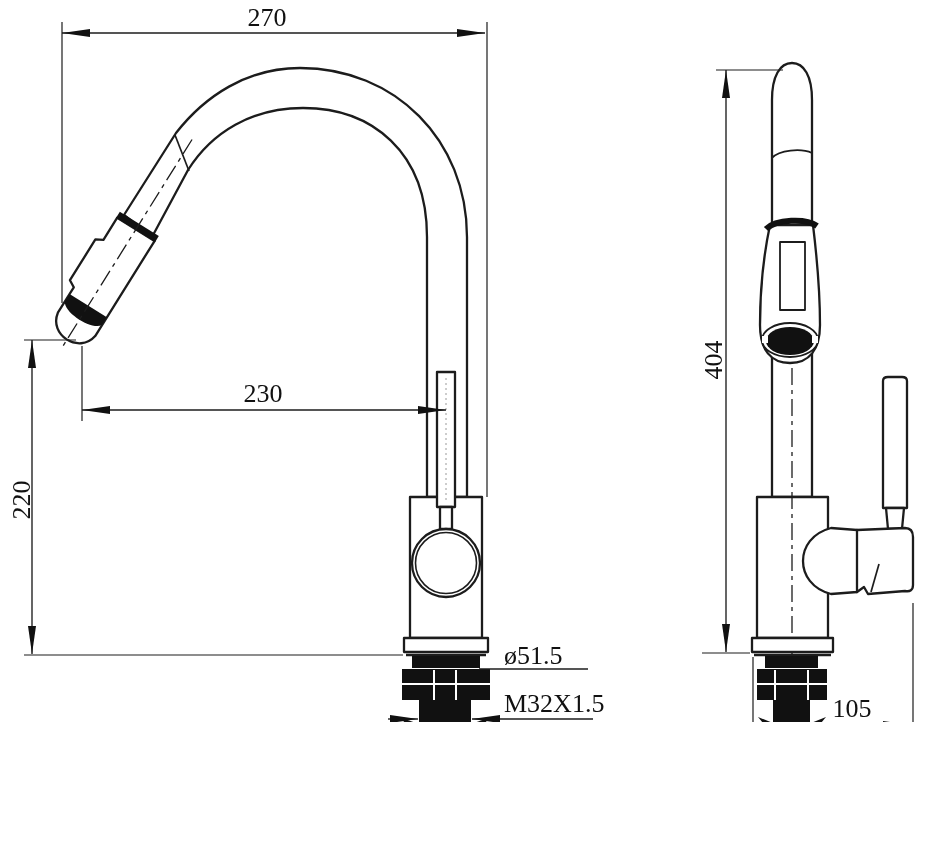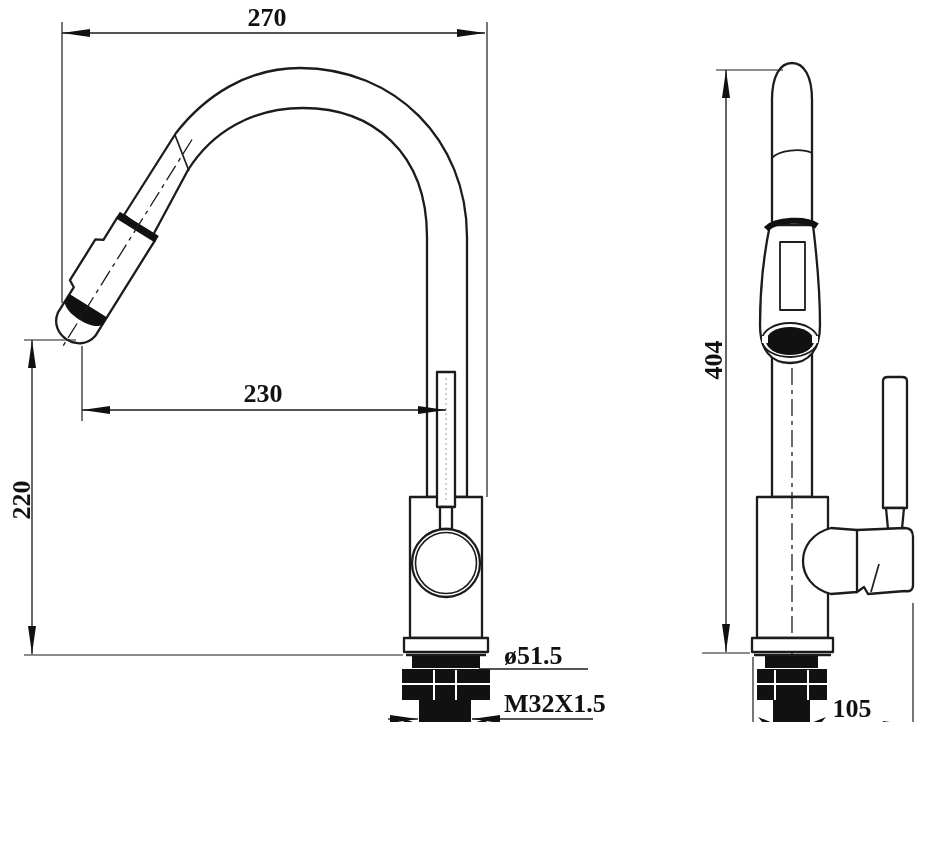--- a/index.html
+++ b/index.html
@@ -1,17 +1,17 @@
 <!DOCTYPE html>
 <html><head>
 <meta charset="utf-8">
 <style>
   html,body{margin:0;padding:0;background:#fff;}
   .canvas{position:relative;width:944px;height:722px;background:#fff;overflow:hidden;
-          font-family:"Liberation Serif", serif;font-weight:bold;}
+          font-family:"Liberation Serif", serif;}
   svg{position:absolute;left:0;top:0;}
   .obj{fill:#fff;stroke:#1c1c1c;stroke-width:2.3;stroke-linejoin:round;stroke-linecap:butt;}
   .obj2{fill:#fff;stroke:#1c1c1c;stroke-width:1.8;stroke-linejoin:round;}
   .ln{fill:none;stroke:#1c1c1c;stroke-width:2.3;stroke-linecap:butt;}
   .ln2{fill:none;stroke:#1c1c1c;stroke-width:1.7;}
   .blk{fill:#111;stroke:none;}
   .wht{fill:#fff;stroke:none;}
   .dim{fill:none;stroke:#1c1c1c;stroke-width:1.35;}
   .ext{fill:none;stroke:#1c1c1c;stroke-width:1.2;}
   .cl{fill:none;stroke:#1c1c1c;stroke-width:1.3;stroke-dasharray:17 5 4 5;}

